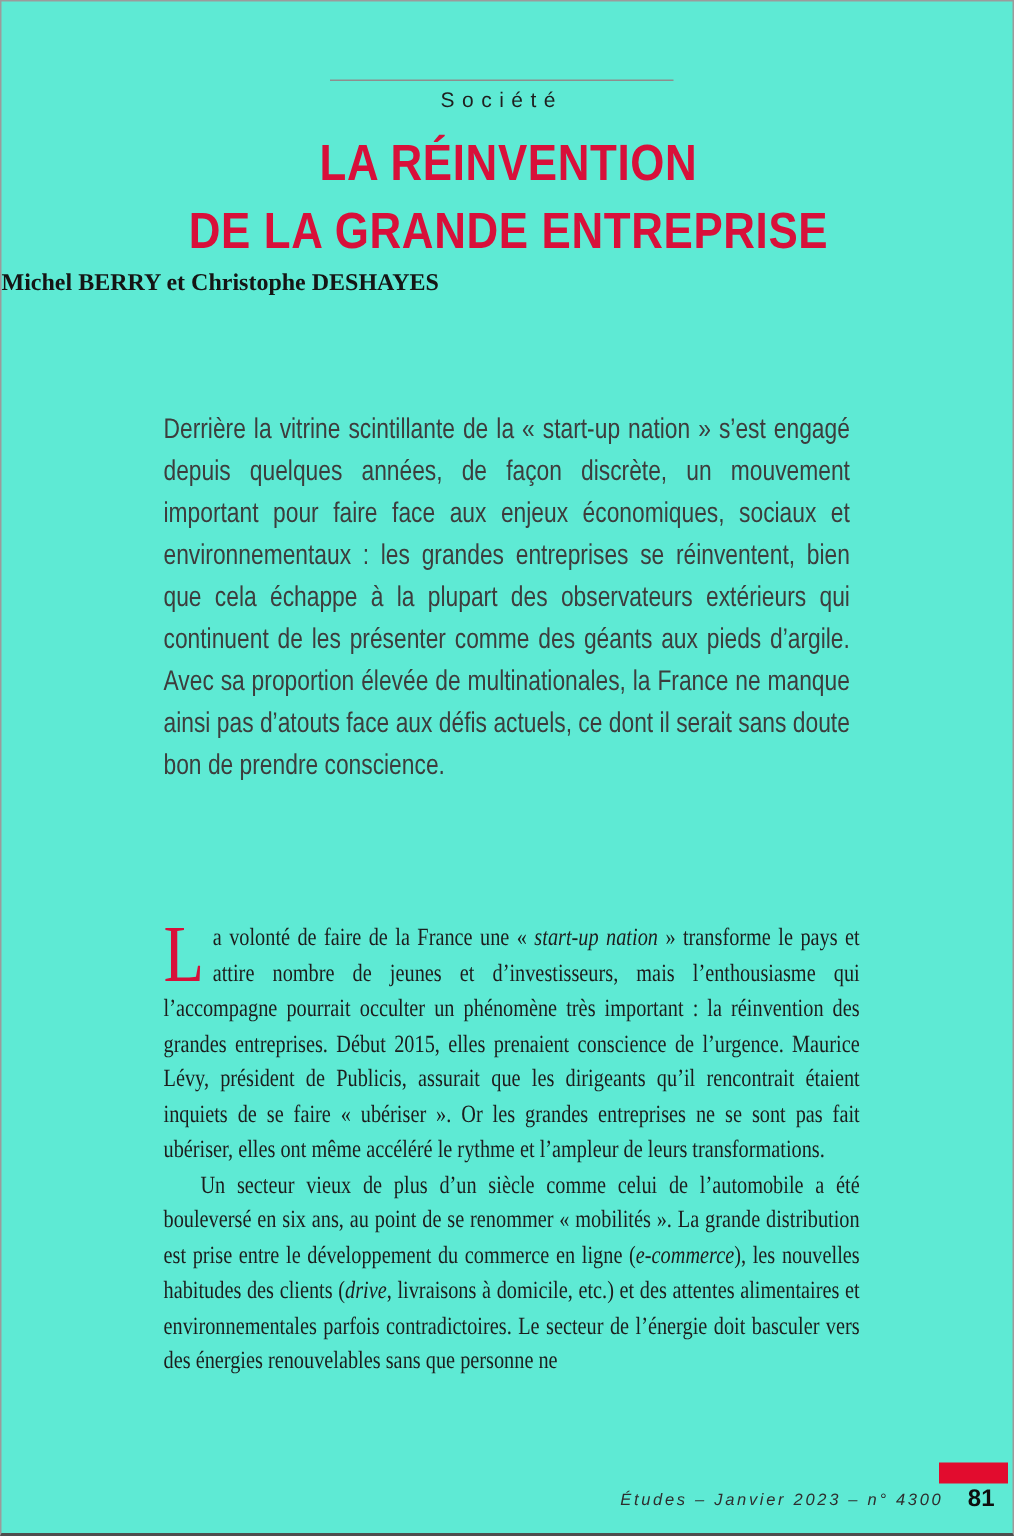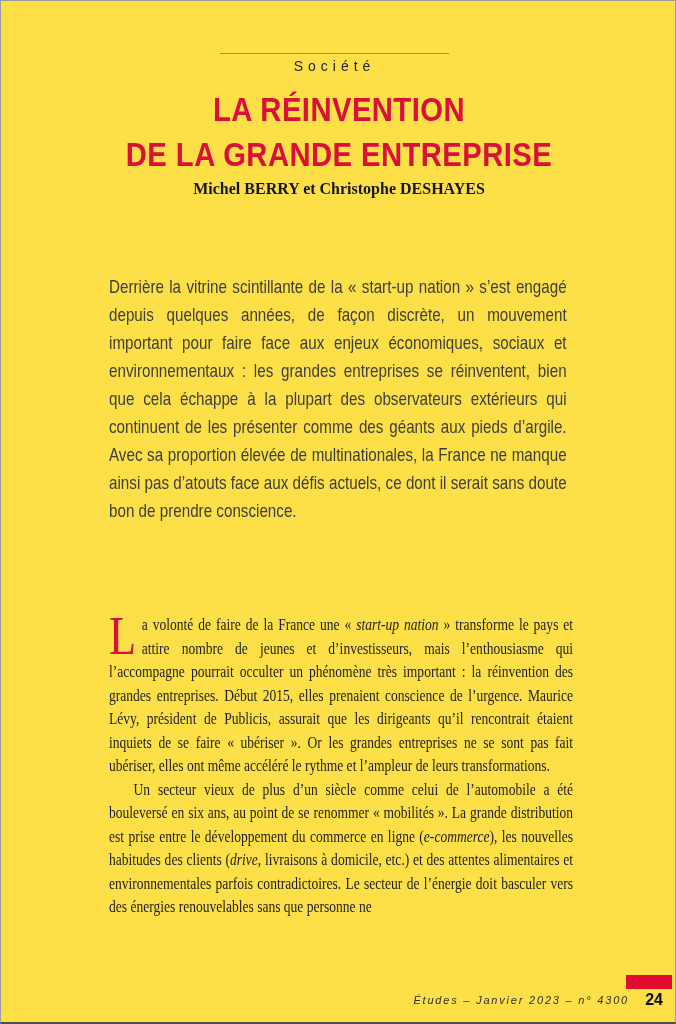--- a/index.html
+++ b/index.html
@@ -1,20 +1,20 @@
 <!DOCTYPE html>
 <html lang="fr"><head>
 <meta charset="utf-8">
 <style>
   html,body{margin:0;padding:0;background:#e9e9e9;}
   .page{
     position:relative;
     width:676px;height:1024px;
     box-sizing:border-box;
-    background:#fde047;
+    background:#5eead4;
     border:1px solid #9b9b9b;
     border-bottom:2px solid #4e4e4e;
     overflow:hidden;
     font-family:"Liberation Sans",sans-serif;
   }
   .kicker{
     position:absolute;top:52px;left:219px;width:229px;
     border-top:1px solid #8e8e8e;
     padding-top:4px;
     text-align:center;
@@ -24,21 +24,21 @@
     position:absolute;top:86px;left:0;width:676px;
     text-align:center;
     color:var(--accent,#d8103a);
     font-weight:700;font-size:34px;line-height:45px;
     transform:scaleX(0.86);transform-origin:50% 0;
     letter-spacing:0.5px;
     white-space:nowrap;
   }
   .byline{
     position:absolute;top:179px;left:0;width:676px;
-    text-align:center;
+    text-align:left;
     font-family:"Liberation Serif",serif;
     font-weight:700;font-size:16px;color:#151515;
   }
   .standfirst{
     position:absolute;left:108px;top:272px;width:572px;
     transform:scaleX(0.80);transform-origin:0 0;
     font-size:19px;line-height:28px;
     text-align:justify;
     color:var(--intro-text,#3d3d3d);
   }
@@ -91,15 +91,15 @@
 
   <div class="standfirst">Derrière la vitrine scintillante de la « start-up nation » s’est engagé depuis quelques années, de façon discrète, un mouvement important pour faire face aux enjeux économiques, sociaux et environnementaux : les grandes entreprises se réinventent, bien que cela échappe à la plupart des observateurs extérieurs qui continuent de les présenter comme des géants aux pieds d’argile. Avec sa proportion élevée de multinationales, la France ne manque ainsi pas d’atouts face aux défis actuels, ce dont il serait sans doute bon de prendre conscience.</div>
 
   <div class="article-body">
     <p><span class="drop-cap">L</span><span><span>a volonté de faire de la France une « </span><i>start-up nation</i><span> » transforme le pays et attire nombre de jeunes et d’investisseurs, mais l’enthousiasme qui l’accompagne pourrait occulter un phénomène très important : la réinvention des grandes entreprises. Début 2015, elles prenaient conscience de l’urgence. Maurice Lévy, président de Publicis, assurait que les dirigeants qu’il rencontrait étaient inquiets de se faire « ubériser ». Or les grandes entreprises ne se sont pas fait ubériser, elles ont même accéléré le rythme et l’ampleur de leurs transformations.</span></span></p>
     <p class="indent"><span>Un secteur vieux de plus d’un siècle comme celui de l’automobile a été bouleversé en six ans, au point de se renommer « mobilités ». La grande distribution est prise entre le développement du commerce en ligne (</span><i>e-commerce</i><span>), les nouvelles habitudes des clients (</span><i>drive</i><span>, livraisons à domicile, etc.) et des attentes alimentaires et environnementales parfois contradictoires. Le secteur de l’énergie doit basculer vers des énergies renouvelables sans que personne ne</span></p>
   </div>
 
   <div class="footer-bar"></div>
   <div class="journal-footer">Études – Janvier 2023 – n° 4300</div>
-  <div class="page-number">24</div>
+  <div class="page-number">81</div>
 
 </div>
 
 </body></html>

